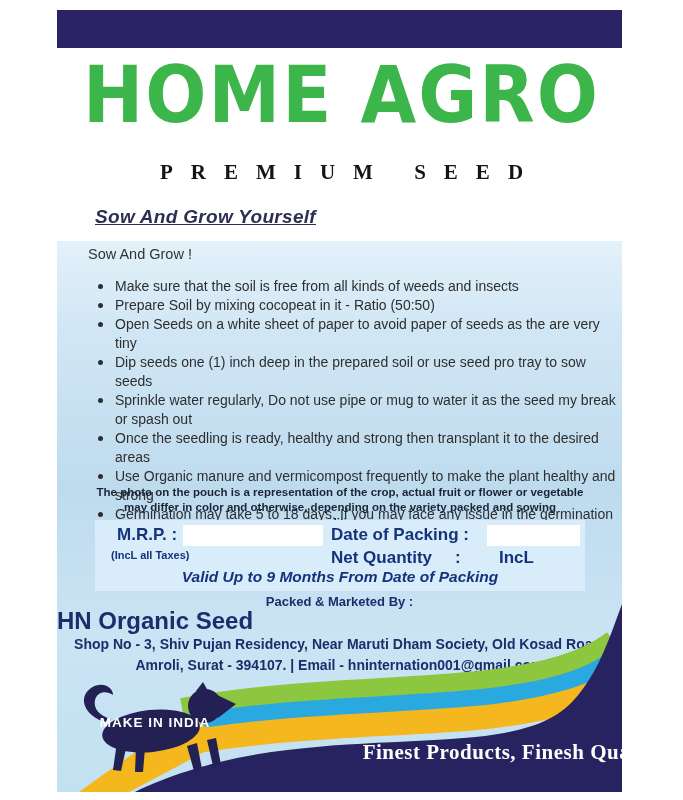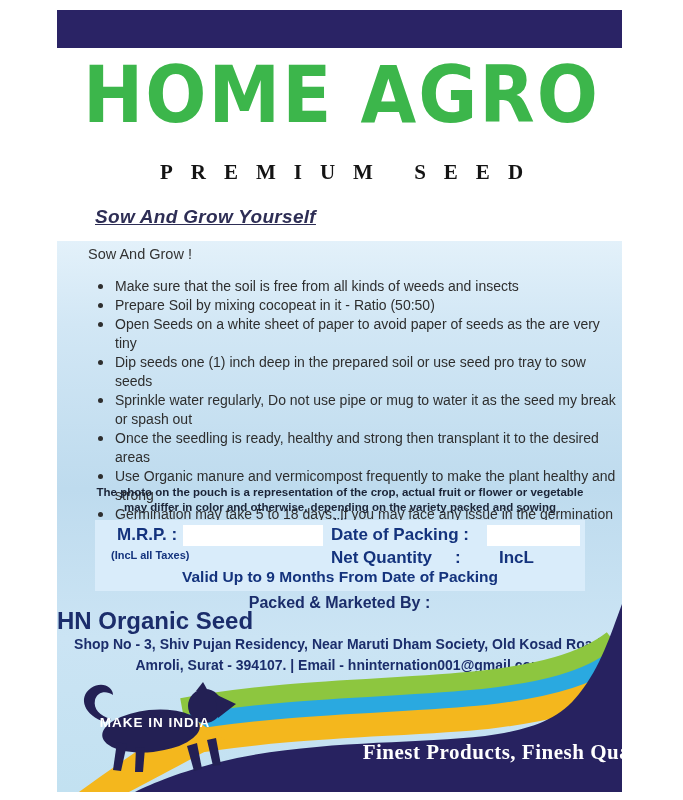--- a/index.html
+++ b/index.html
@@ -66,26 +66,26 @@
   .qty-label   { left:236px; top:28px; }
   .qty-colon   { left:360px; top:28px; }
   .qty-value   { left:404px; top:28px; }
   .value-box {
     position:absolute; background:#ffffff; height:21px;
   }
   .mrp-box  { left:88px;  top:5px; width:140px; }
   .date-box { left:392px; top:5px; width:93px; }
   .validity {
     position:absolute; left:0; top:48px; width:490px; text-align:center;
-    font-size:15.5px; font-weight:bold; color:#14337d;
+    font-size:15.5px; font-weight:bold; color:#14337d;font-style:italic;
   }
   
   .marketed-heading {
     position:absolute; left:0; top:353px; width:565px; text-align:center;
-    font-size:16px; font-weight:bold; color:#1b2d6b;
+    font-size:13px; font-weight:bold; color:#1b2d6b;
   }
   .marketer-name {
     position:absolute; left:0; top:366px; width:565px; text-align:left;
     font-size:24px; font-weight:bold; color:#1b2d6b;
   }
   .address-1 {
     position:absolute; left:0; top:395px; width:565px; text-align:center;
     font-size:14px; font-weight:bold; color:#1b2d6b;
   }
   .address-2 {

